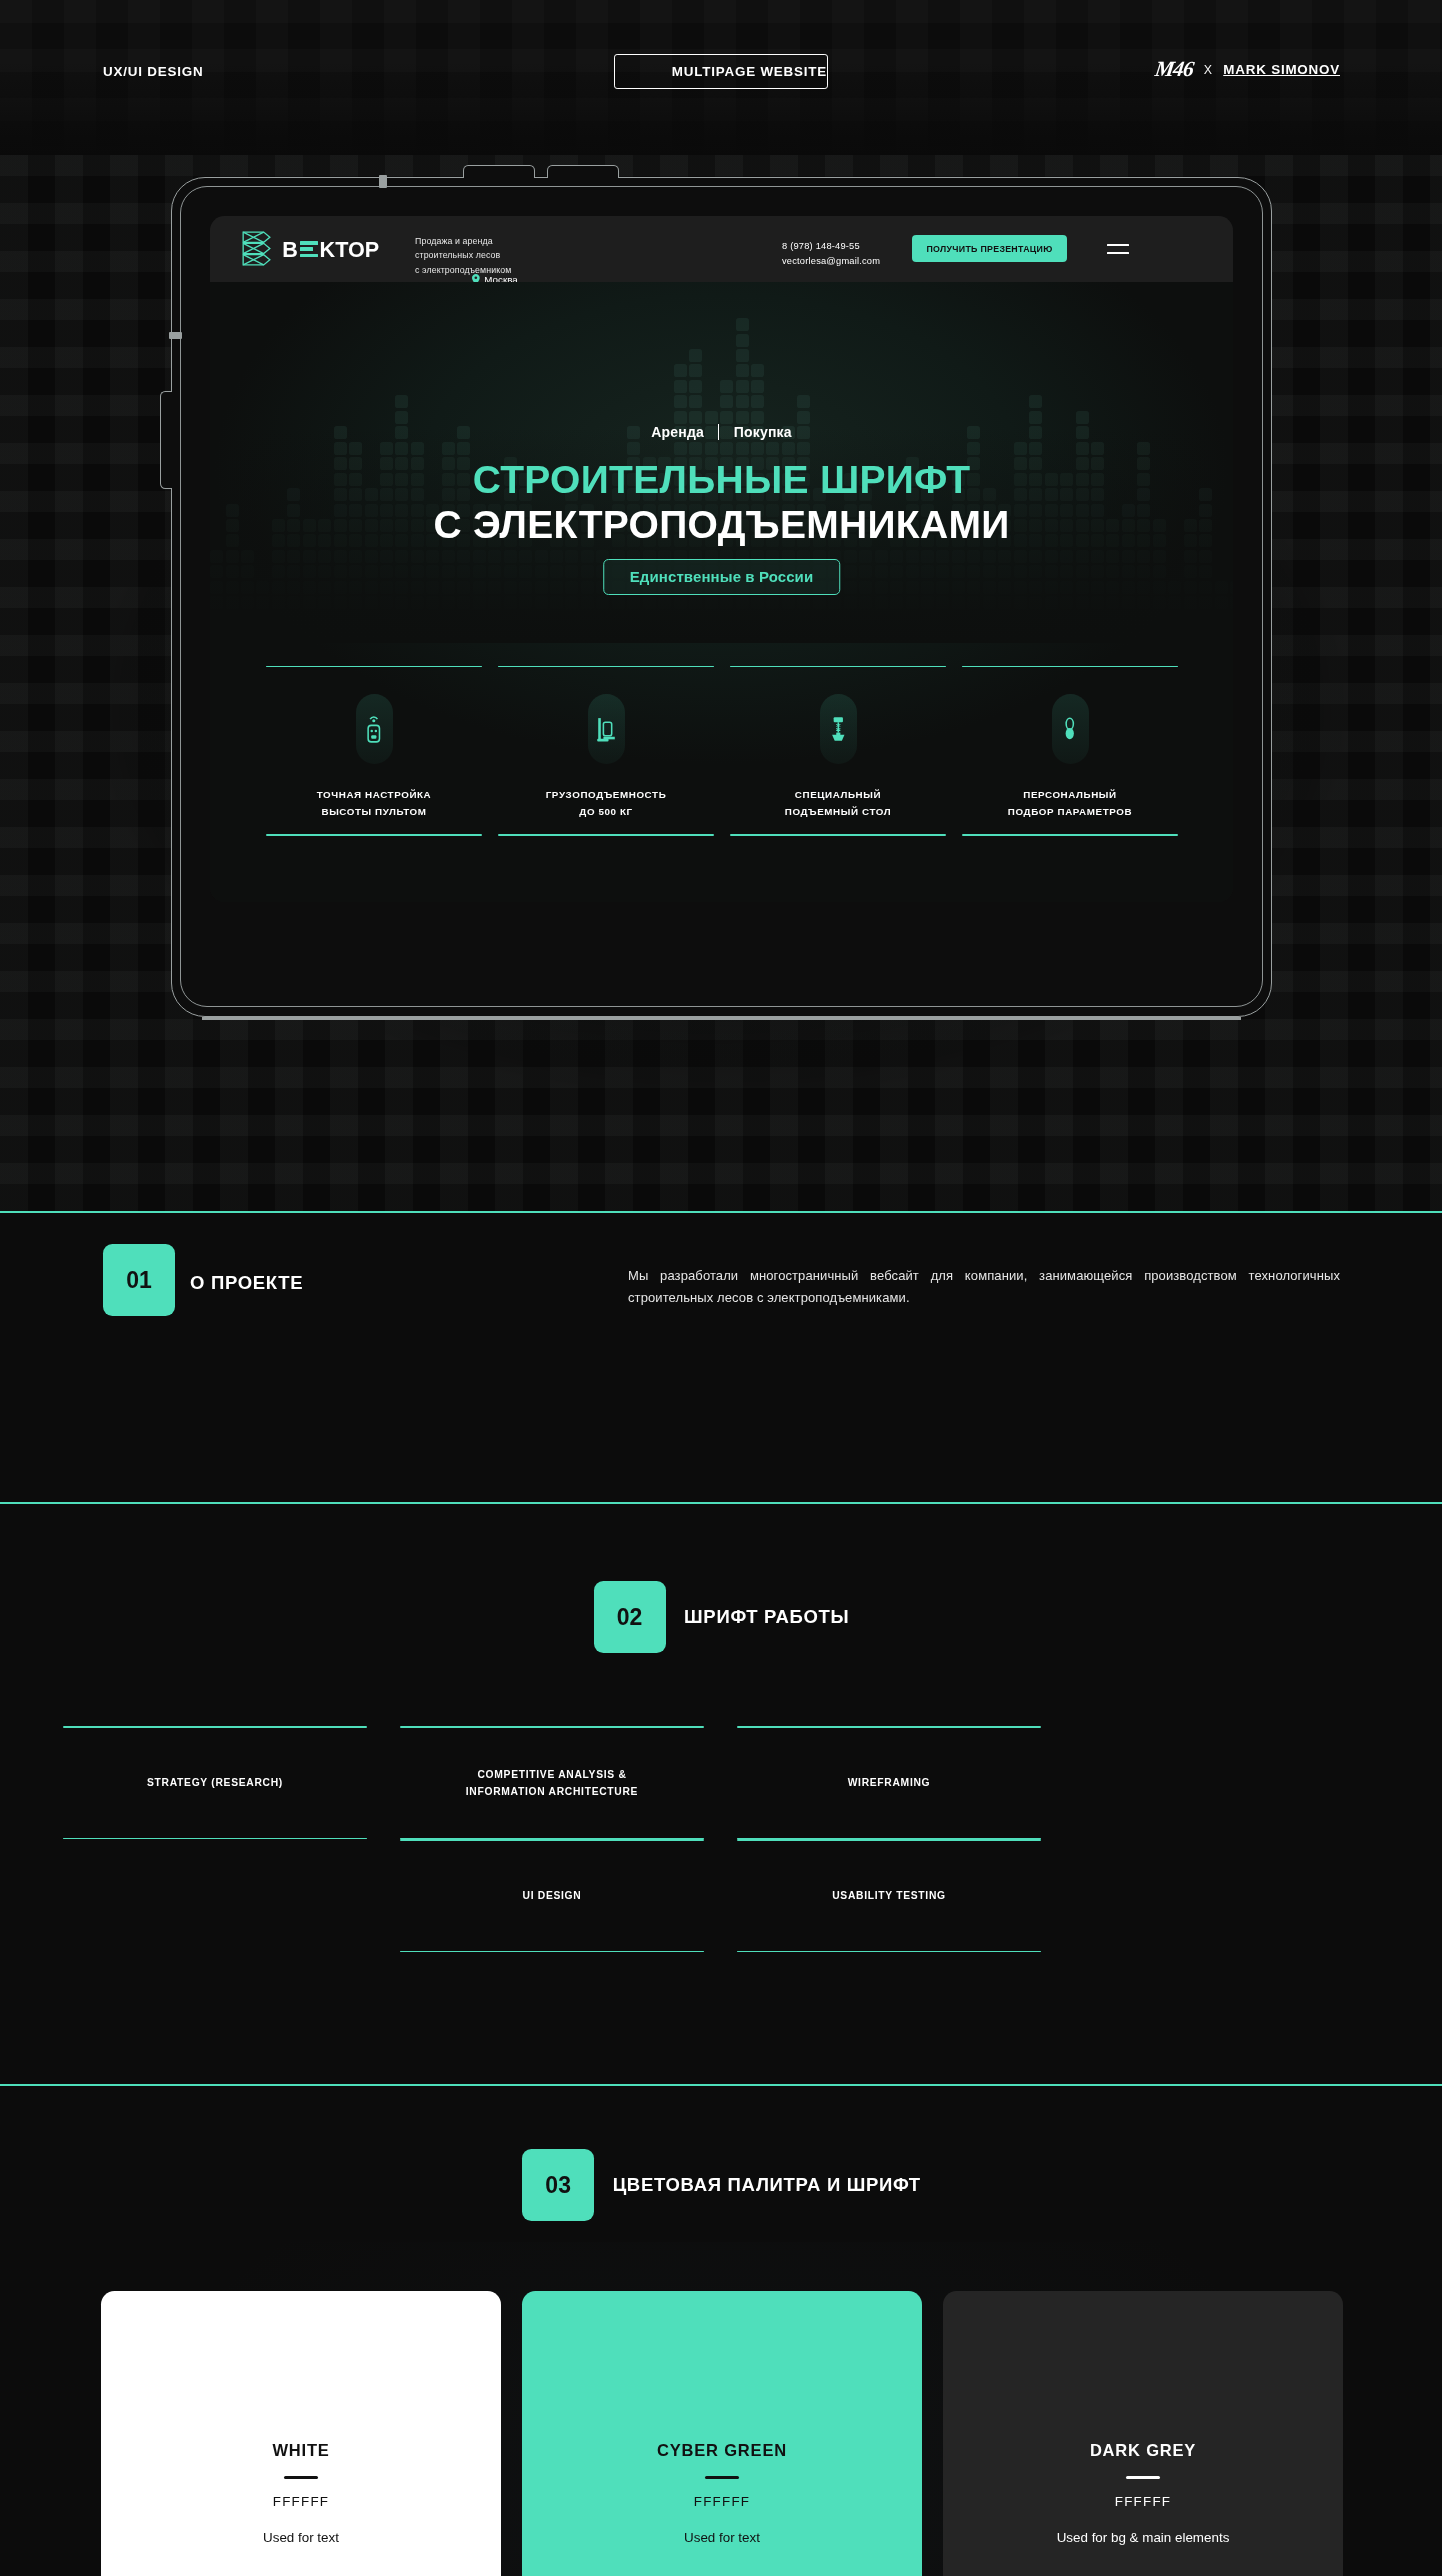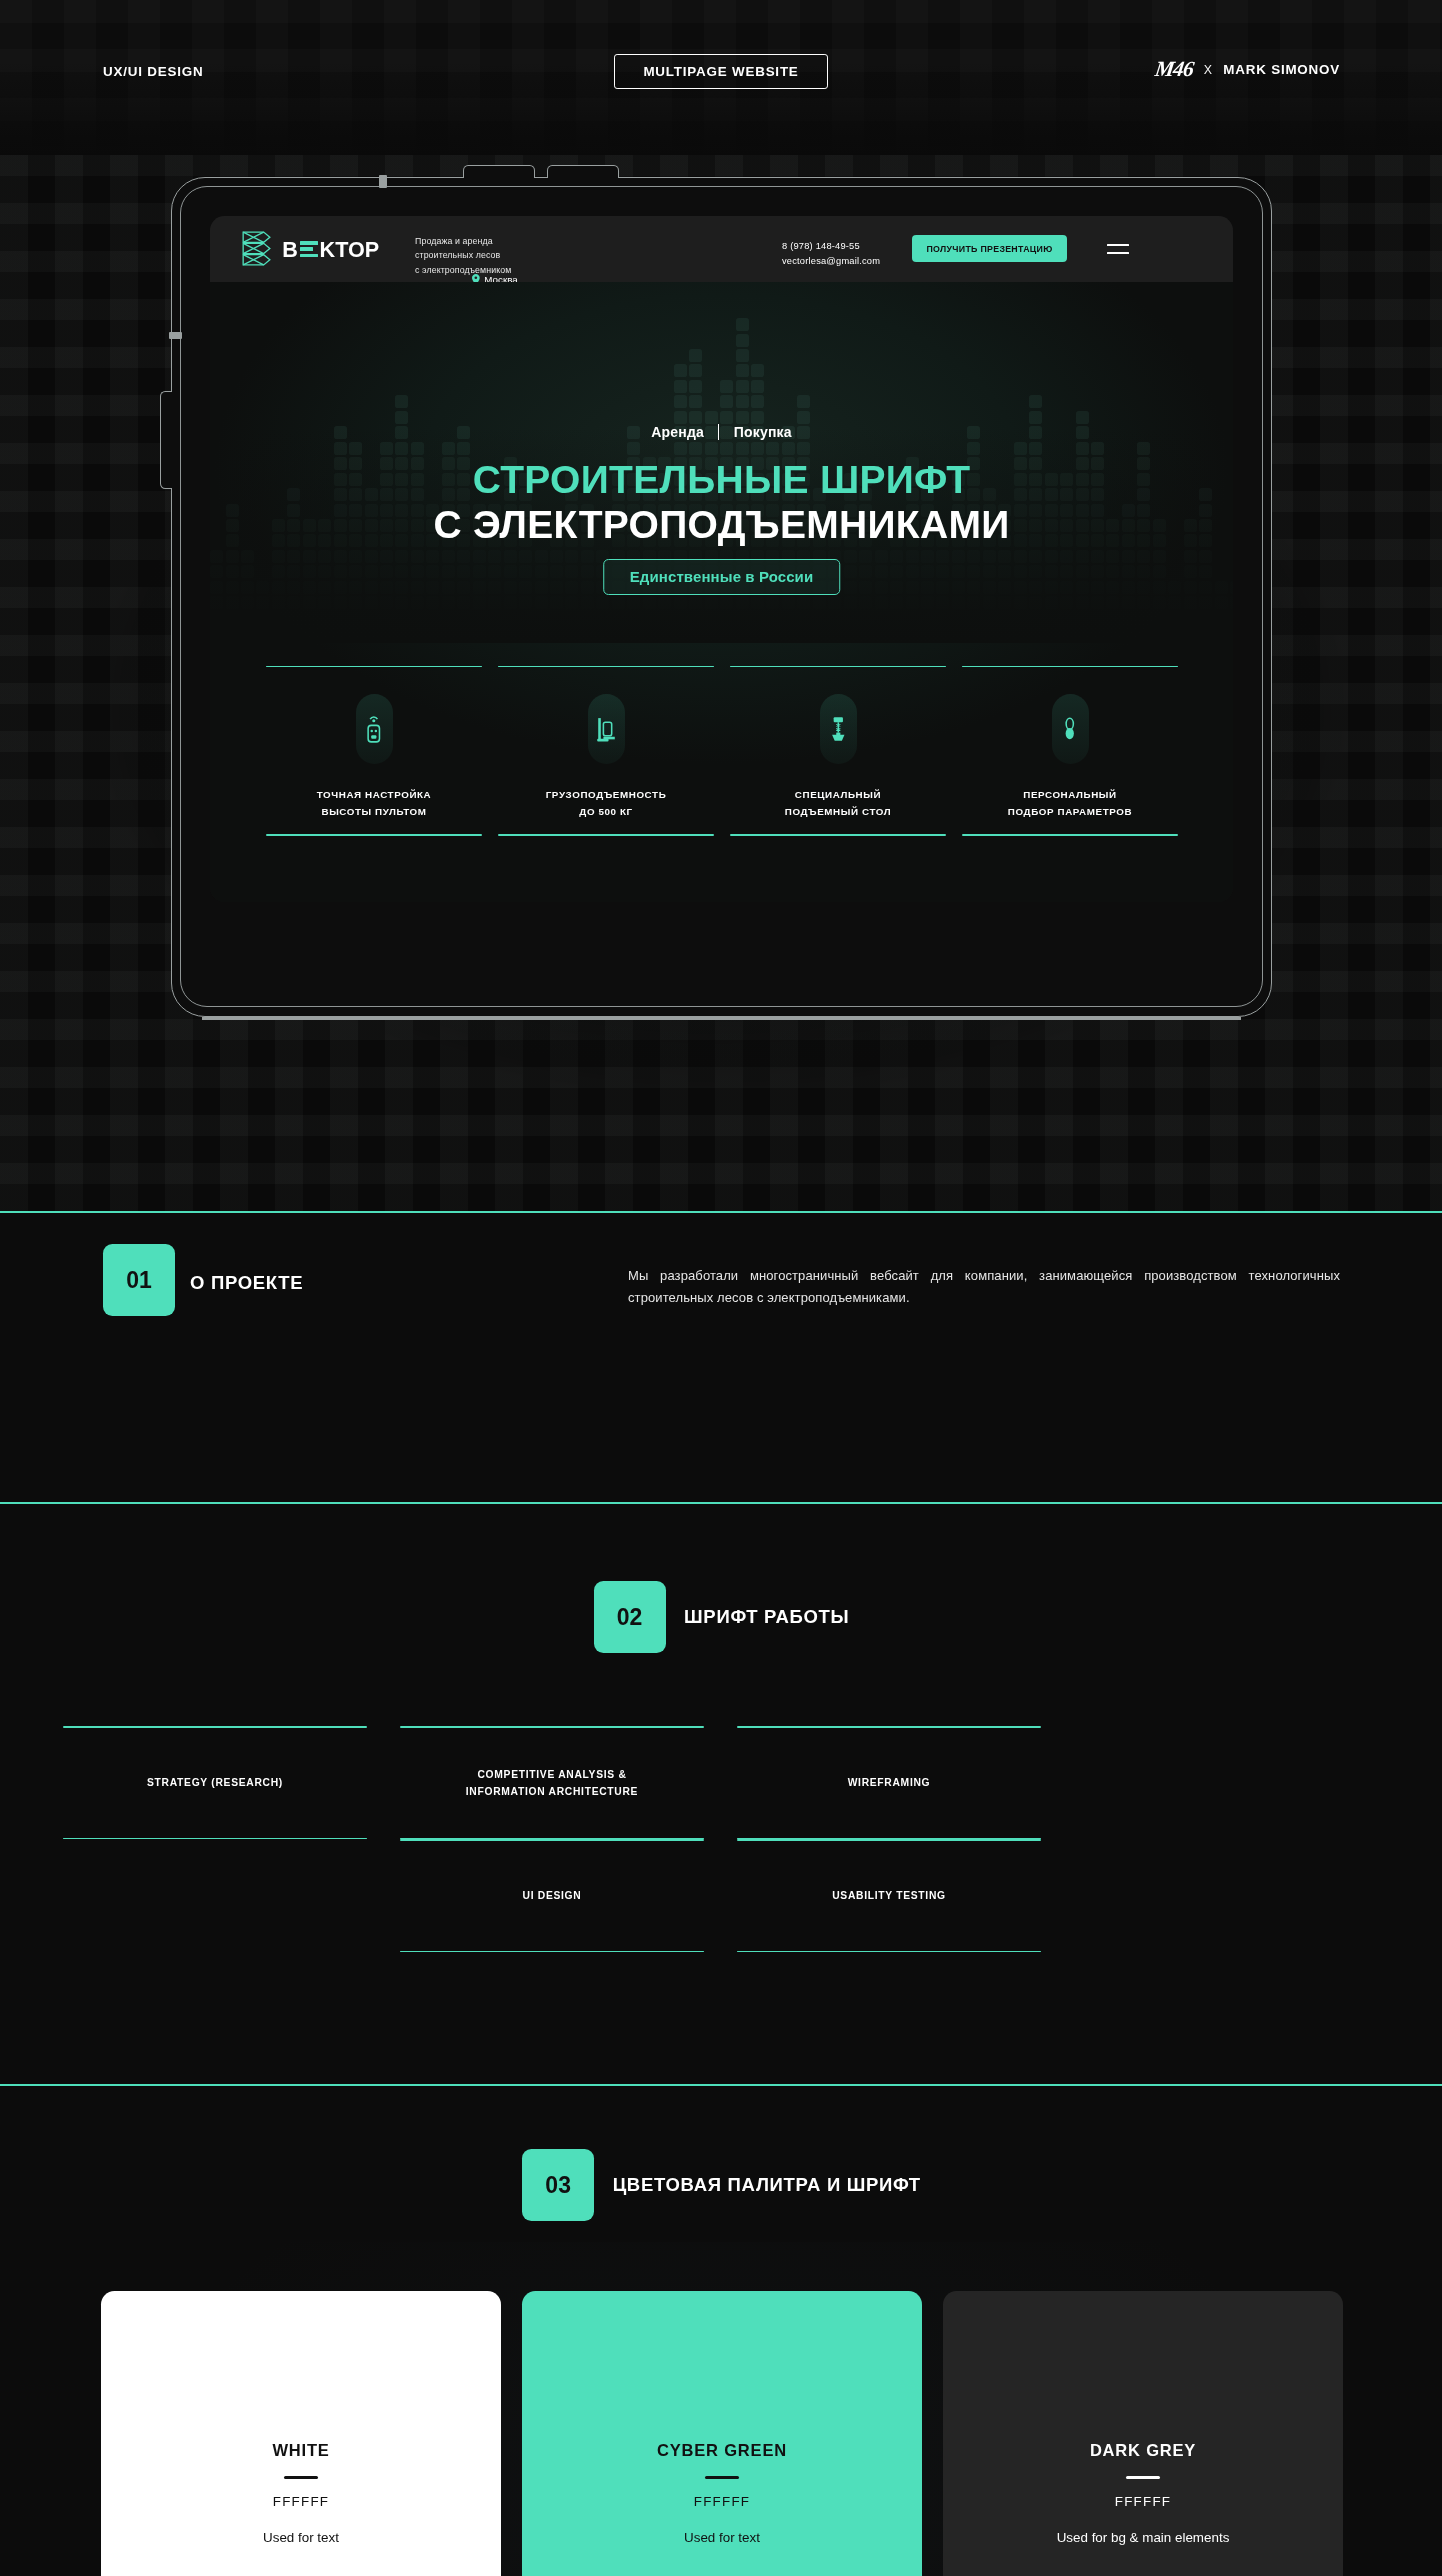--- a/index.html
+++ b/index.html
@@ -35,35 +35,35 @@
   }
   .tb-left{
     position:absolute; left:103px; top:64px;
     font-size:13.4px; font-weight:700; letter-spacing:0.8px;
     color:#fff;
   }
   .tb-center{
     position:absolute; left:614px; top:54px;
     width:214px; height:35px;
     border:1px solid #ffffff; border-radius:3.1px;
-    display:flex; align-items:center; justify-content:center;
+    display:flex; align-items:center; justify-content:flex-end;
     font-size:13.4px; font-weight:700; letter-spacing:0.8px;
   }
   .tb-right{
     position:absolute; right:103px; top:59px;
     display:flex; align-items:center; gap:11.3px;
   }
   .m46{
     font-family:"Liberation Serif", serif;
     font-style:italic; font-weight:700; font-size:21.6px;
     letter-spacing:-1px; line-height:1;
     transform:skewX(-8deg);
   }
   .xsep{ font-size:12.4px; font-weight:400; opacity:.95; }
-  .tb-name{ font-size:13.4px; font-weight:700; letter-spacing:0.8px; }
+  .tb-name{ font-size:13.4px; font-weight:700; letter-spacing:0.8px;text-decoration:underline; }
 
   
   .stage{
     position:absolute; left:0; top:155px; width:1443px; height:1059px;
     background:#0a0a0a;
     overflow:hidden;
   }
   .stage-pattern{
     position:absolute; left:0; top:0; width:1443px; height:1059px;
     background-image:

